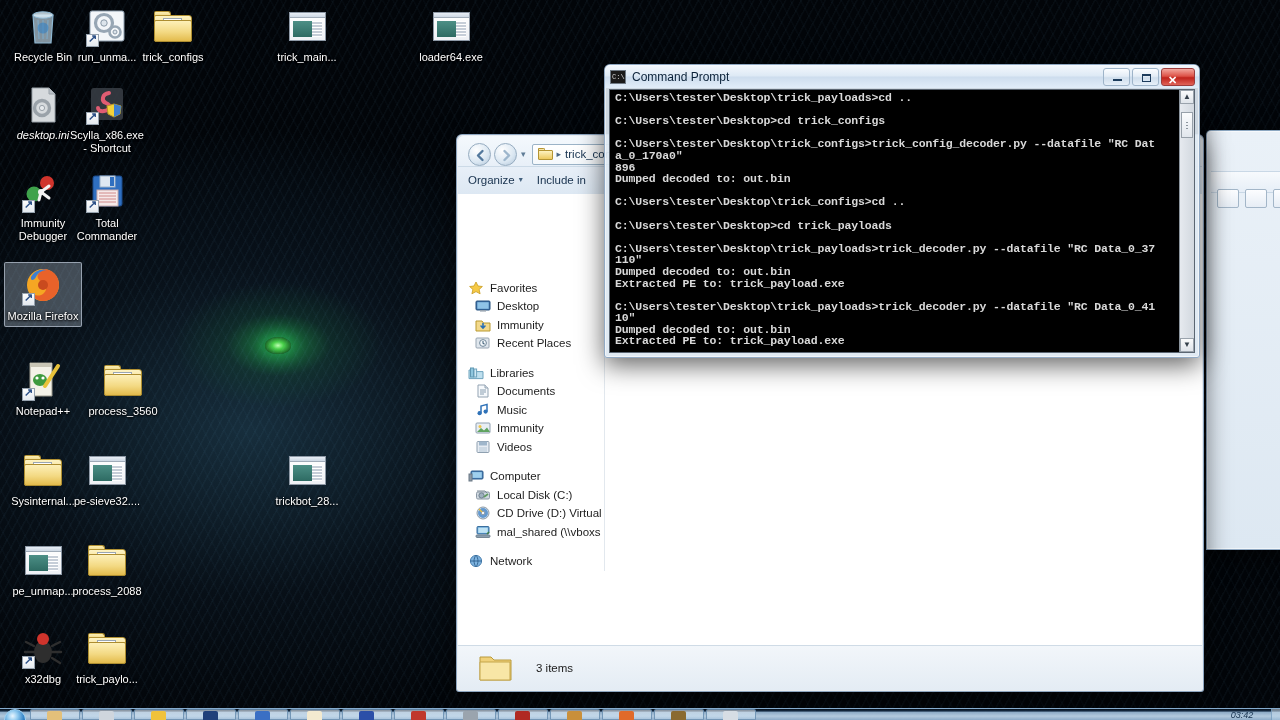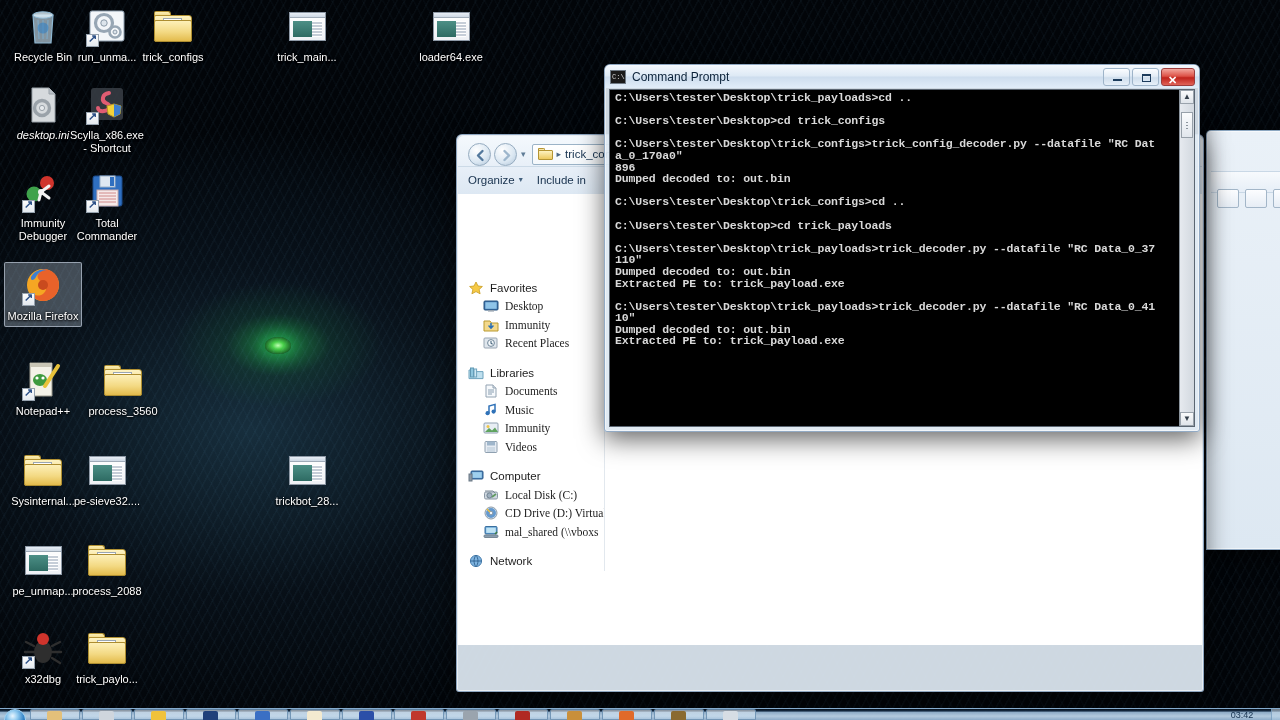--- a/index.html
+++ b/index.html
@@ -130,21 +130,21 @@
   .wbtn.close {
     width: 34px;
     border-color: #9c3c3c;
     background: linear-gradient(#f2a79e 0%, #dd5247 45%, #c0231c 55%, #e06358 100%);
   }
   .wbtn .m { position:absolute; left:9px; top:10px; width:9px; height:2px; background:#1d3c5c; }
   .wbtn .x { position:absolute; left:6px; top:7px; width:11px; height:9px; color:#fff; font-size:11px; line-height:9px; font-weight:bold;}
   .wbtn .sq { position:absolute; left:9px; top:5px; width:9px; height:8px; border:1px solid #1d3c5c; border-top-width:2px;}
 
   
-  #cmd { left: 604px; top: 64px; width: 596px; height: 368px; border-radius:6px 6px 3px 3px; }
+  #cmd { left: 604px; top: 64px; width: 596px; height: 294px; border-radius:6px 6px 3px 3px; }
   #cmd .titlebar { padding-left: 5px; }
   .cmd-ico {
     width: 16px; height: 14px; background: #1a1a1a; border: 1px solid #6f7a85;
     position: relative; flex: 0 0 auto;
   }
   .cmd-ico::after {
     content: "C:\\"; position: absolute; left: 1px; top: 0px; color: #d8d8d8;
     font: 7px/13px "Liberation Mono", monospace;
   }
   #cmd .console {
@@ -223,21 +223,21 @@
     display:flex; background:#fff;align-items:center;
   }
   .nav-pane {
     width: 147px; flex:0 0 147px; background:#fff;
     border-right:1px solid #e2e8ee; padding: 10px 0 0 0; overflow:hidden;
   }
   .np-row {
     display:flex; align-items:center; gap:6px; height:18.5px; padding-left:10px;
     font-size:11.5px; color:#1d1d1d; white-space:nowrap; cursor:pointer;
   }
-  .np-row.child { padding-left: 25px; font-family: Liberation Serif, serif; }
+  .np-row.child { padding-left: 17px; }
   .np-ic { width:16px; height:14px; flex:0 0 16px; position:relative; }
   .files-pane { flex:1 1 auto; background:#fff; border-left:1px solid #f0f3f6; }
   #explorer .statusbar {
     position:absolute; left:1px; right:1px; bottom:1px; height:45px;
     background: linear-gradient(#f2f6fa,#e4ecf4);
     border-top:1px solid #cfdbe6; display:flex; align-items:center; padding-left:20px; gap:22px;
   }
   .status-folder { width:36px; height:30px; position:relative; }
   .status-txt { font-size:11.5px; color:#1b1b1b; }
 
@@ -268,21 +268,21 @@
     border:1px solid #9fd2f2;
   }
   .tb-task {
     width:50px; height:11px; margin-left:2px; flex:0 0 50px;
     border:1px solid rgba(90,130,165,0.75); border-radius:2px 2px 0 0;
     background:linear-gradient(180deg, rgba(246,251,255,0.55), rgba(186,212,234,0.55));
     position:relative;
   }
   .tb-task .tico{ position:absolute; left:16px; top:1px; width:15px; height:12px; border-radius:2px;}
   #tb-spacer{ flex:1 1 auto; }
-  .tb-clock{ flex:0 0 58px; text-align:center; font-size:9px; color:#16324f; padding-bottom:0px; }
+  .tb-clock{ flex:0 0 58px; text-align:center; font-size:9px; color:#16324f; padding-bottom:0px;font-style:italic; }
   .tb-showdesk{ flex:0 0 9px; height:11px; border-left:1px solid rgba(110,150,185,0.7);
     background:linear-gradient(rgba(230,242,252,0.5),rgba(170,200,225,0.5)); }
 </style>
 </head>
 <body>
 
 <div id="wallpaper">
   <div class="wolf-eye"></div>
 </div>
 
@@ -632,20 +632,29 @@
           <span class="np-ic"><svg width="16" height="14" viewBox="0 0 16 14">
               <circle cx="8" cy="7" r="5.6" fill="#7fb4e0" stroke="#4a7fae"></circle>
               <path d="M2.4 7 h11.2 M8 1.4 c2.6 2.6 2.6 8.6 0 11.2 M8 1.4 c-2.6 2.6 -2.6 8.6 0 11.2" fill="none" stroke="#2d5f8c" stroke-width=".9"></path>
             </svg></span>
           <span>Network</span>
         </div>
       </div>
     <div class="files-pane"></div>
   </div>
 
+  <div class="statusbar">
+    <span class="status-folder">
+      <svg width="36" height="30" viewBox="0 0 36 30">
+        <path d="M2 4 h11 l3 3 h17 v20 H2 Z" fill="#f0d179" stroke="#b99a3c" stroke-width="1"></path>
+        <path d="M2 9 h30 v18 H2 Z" fill="#f8e6a6" stroke="#c4a54a" stroke-width="1"></path>
+      </svg>
+    </span>
+    <span class="status-txt">3 items</span>
+  </div>
 </div>
 
 <div class="win" id="cmd">
   <div class="titlebar">
     <span class="cmd-ico"></span>
     <span class="title-txt">Command Prompt</span>
     <span class="wbtns">
       <span class="wbtn">
           <span class="m"></span>
         </span>

